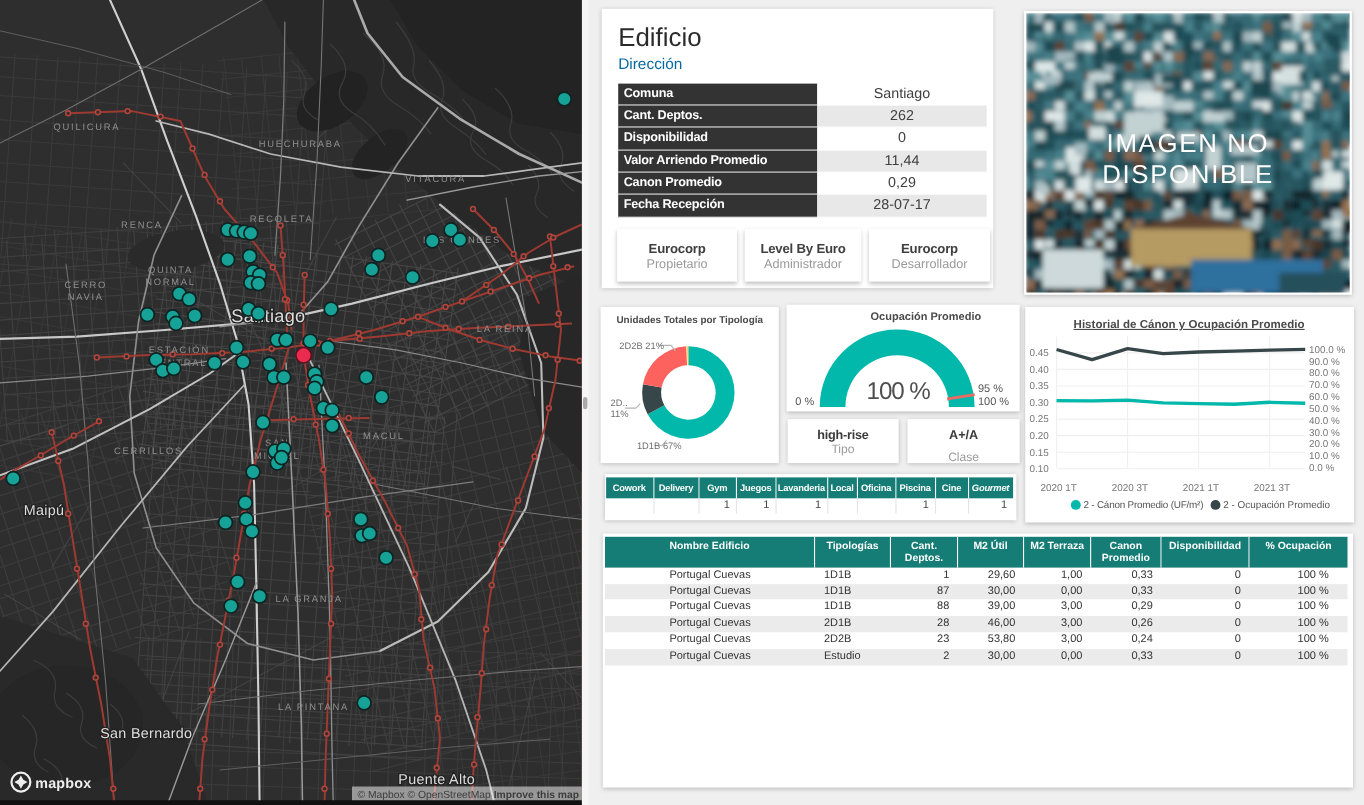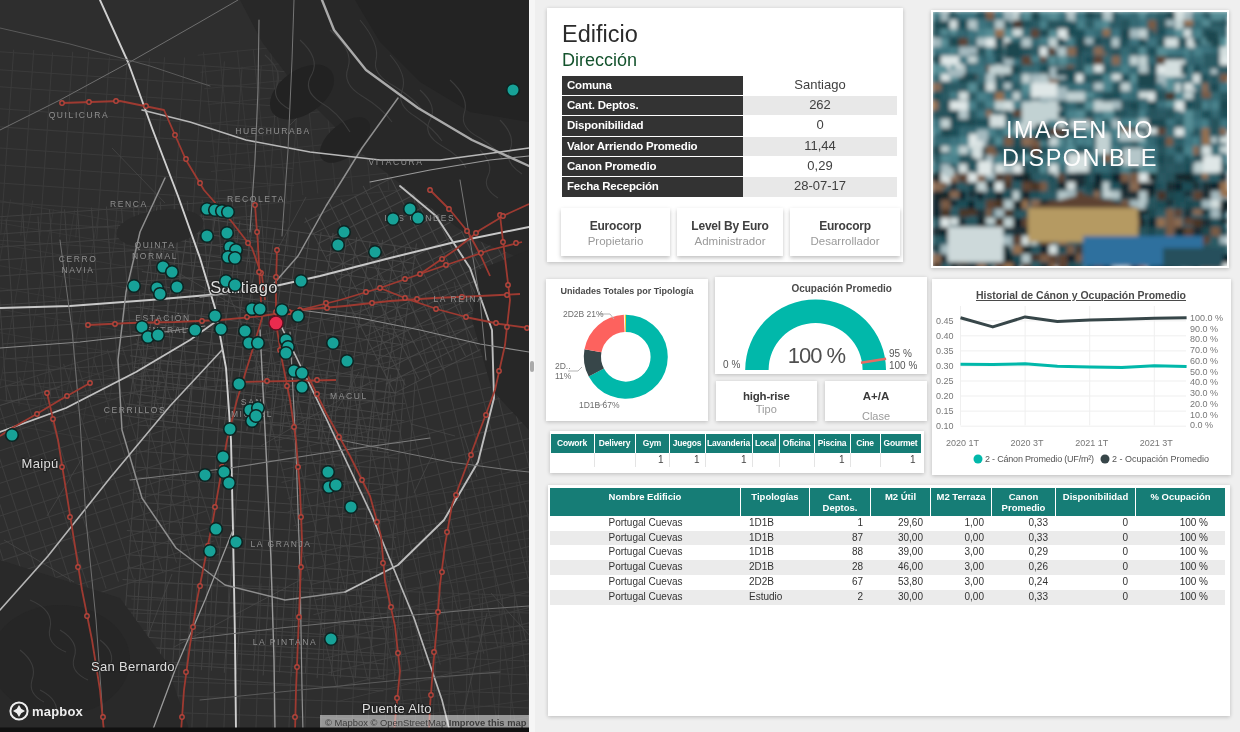--- a/index.html
+++ b/index.html
@@ -13,21 +13,21 @@
   padding-left:5px; line-height:18.6px; border-bottom:1.8px solid #fff; }
 .iv { width:154px; font-size:13px; color:#404040; text-align:center; line-height:18.6px; border-bottom:1.8px solid #fff; }
 .btn { position:absolute; background:#fff; box-shadow:0 2px 4px rgba(0,0,0,0.25); text-align:center; }
 .btn .l1 { font-size:12px; font-weight:bold; color:#404040; margin-top:11px; letter-spacing:-0.2px; }
 .btn .l2 { font-size:11.5px; color:#9a9a9a; margin-top:2px; }
 .ctitle { position:absolute; width:100%; text-align:center; font-weight:bold; color:#4a4a4a; }
 
 .arow { display:flex; }
 .ah { background:#167D76; color:#fff; font-size:8.5px; font-weight:bold; text-align:center;
   line-height:19px; height:19px; border-right:1px solid #fff; letter-spacing:-0.2px; }
-.ah:last-child { border-right:none; }
+.ah:last-child { border-right:none;font-style:italic; }
 .arow2 { display:flex; }
 .av { font-size:10px; color:#444; text-align:right; padding-right:5px; height:14px; line-height:13px;
   border-right:1px solid #e4e4e4; }
 .av:last-child { border-right:none; }
 
 .bhead { display:flex; }
 .bh { background:#167D76; color:#fff; font-size:9.5px; font-weight:bold; text-align:center;
   height:28.3px; border-right:1px solid #fff; display:flex; align-items:flex-start;
   justify-content:center; padding-top:3px; line-height:11.5px; }
 .bh:last-child { border-right:none; }
@@ -721,21 +721,21 @@
           <path d="M19 705 l2.2 3.8 3.8 2.2 -3.8 2.2 -2.2 3.8 -2.2 -3.8 -3.8 -2.2 3.8 -2.2 Z" fill="#fff"></path>
           <text x="32" y="716" font-size="13" fill="#fff" font-weight="bold" letter-spacing="0.2">mapbox</text>
         </g>
         <rect x="0" y="727.5" width="529" height="4.5" fill="#111"></rect>
       </svg></div>
   <div class="abs" style="left:529px;top:0;width:6px;height:732px;background:#f6f6f6"></div>
   <div class="abs" style="left:530px;top:361px;width:4px;height:11px;background:#aaa;border-radius:2px"></div>
 
   <div class="card" style="left:547px;top:8px;width:356px;height:254px;">
     <div class="abs" style="left:15px;top:13px;font-size:23.5px;color:#2b2b2b;">Edificio</div>
-    <div class="abs" style="left:15px;top:42px;font-size:18px;color:#14532d;text-align:center;">Dirección</div>
+    <div class="abs" style="left:15px;top:42px;font-size:14px;color:#0369a1;text-align:center;">Dirección</div>
     <div class="abs" style="left:15px;top:67.5px;width:335px;">
         <div class="irow">
           <div class="ik">Comuna</div>
           <div class="iv" style="background:#ffffff">Santiago</div>
         </div>
         <div class="irow">
           <div class="ik">Cant. Deptos.</div>
           <div class="iv" style="background:#e8e8e8">262</div>
         </div>
         <div class="irow">
@@ -1946,21 +1946,21 @@
           <div class="bc" style="width:61px;text-align:right;padding-right:8px;">28</div>
           <div class="bc" style="width:60px;text-align:right;padding-right:8px;">46,00</div>
           <div class="bc" style="width:61px;text-align:right;padding-right:8px;">3,00</div>
           <div class="bc" style="width:64px;text-align:right;padding-right:8px;">0,26</div>
           <div class="bc" style="width:80px;text-align:right;padding-right:8px;">0</div>
           <div class="bc" style="width:89px;text-align:right;padding-right:17px;">100 %</div>
         </div>
         <div class="br" style="background:#ffffff">
           <div class="bc" style="width:191px;text-align:center;">Portugal Cuevas</div>
           <div class="bc" style="width:69px;text-align:left;padding-left:8px;">2D2B</div>
-          <div class="bc" style="width:61px;text-align:right;padding-right:8px;">67</div>
+          <div class="bc" style="width:61px;text-align:right;padding-right:8px;">23</div>
           <div class="bc" style="width:60px;text-align:right;padding-right:8px;">53,80</div>
           <div class="bc" style="width:61px;text-align:right;padding-right:8px;">3,00</div>
           <div class="bc" style="width:64px;text-align:right;padding-right:8px;">0,24</div>
           <div class="bc" style="width:80px;text-align:right;padding-right:8px;">0</div>
           <div class="bc" style="width:89px;text-align:right;padding-right:17px;">100 %</div>
         </div>
         <div class="br" style="background:#ebebeb">
           <div class="bc" style="width:191px;text-align:center;">Portugal Cuevas</div>
           <div class="bc" style="width:69px;text-align:left;padding-left:8px;">Estudio</div>
           <div class="bc" style="width:61px;text-align:right;padding-right:8px;">2</div>

